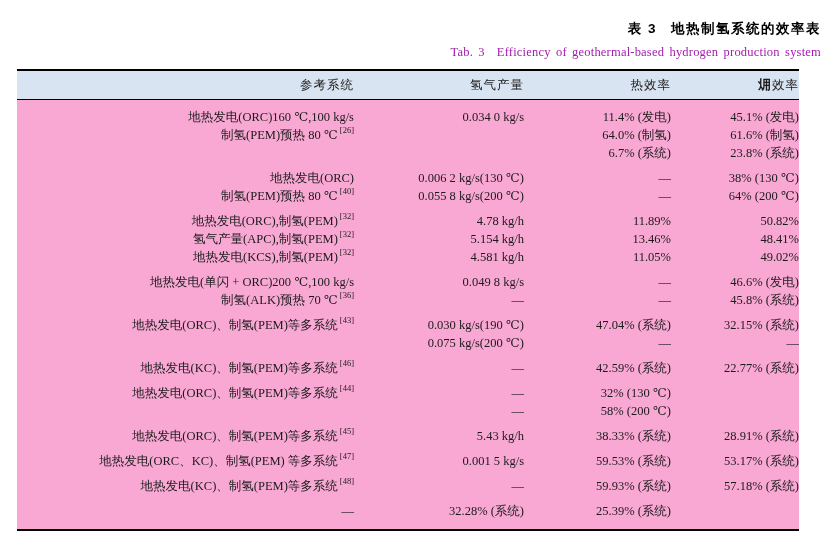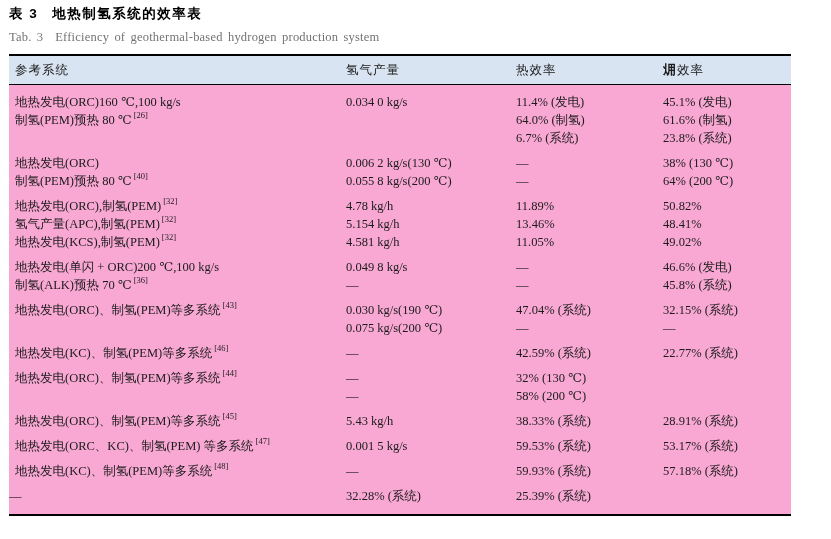--- a/index.html
+++ b/index.html
@@ -1,36 +1,36 @@
 <!DOCTYPE html>
 <html><head>
 <meta charset="utf-8">
 <style>
   html,body { margin:0; padding:0; background:#ffffff; }
   .page {
     position:relative; width:831px; height:539px; overflow:hidden;
     background:#ffffff; color:#1b1b1b;
     font-family:"Liberation Serif","DejaVu Serif",serif;
   }
-  .doc { position:absolute; left:9px; top:5px; width:812px; }
+  .doc { position:absolute; left:9px; top:20px; width:812px;text-align:right; }
 
   .title-cn {
     font-family:"Liberation Sans","DejaVu Sans",sans-serif;
     font-weight:700; font-size:13.5px; color:#000;
     letter-spacing:1.5px; white-space:nowrap;
   }
   .title-cn .gap { display:inline-block; width:14px; }
 
   .title-en {
-    margin-top:7px; font-size:12.5px; color:#737373;
+    margin-top:7px; font-size:12.5px; color:#a21caf;
     letter-spacing:0.2px; word-spacing:2px; white-space:nowrap;
   }
   .title-en .gap { display:inline-block; width:12px; }
 
-  .tbl { margin-left:0; margin-top:9px; width:782px; }
+  .tbl { margin-left:8px; margin-top:9px; width:782px; }
 
   .thead {
     display:grid; grid-template-columns:337px 170px 147px 1fr;
     background:#d9e4f2; align-items:center; height:28px;
     border-top:2.5px solid #000; border-bottom:1.8px solid #000;
     font-size:12.5px; letter-spacing:1px;
   }
   .tbody {
     background:#f9a8d4; border-bottom:2.5px solid #000;
     padding:4px 0 6px 0;

